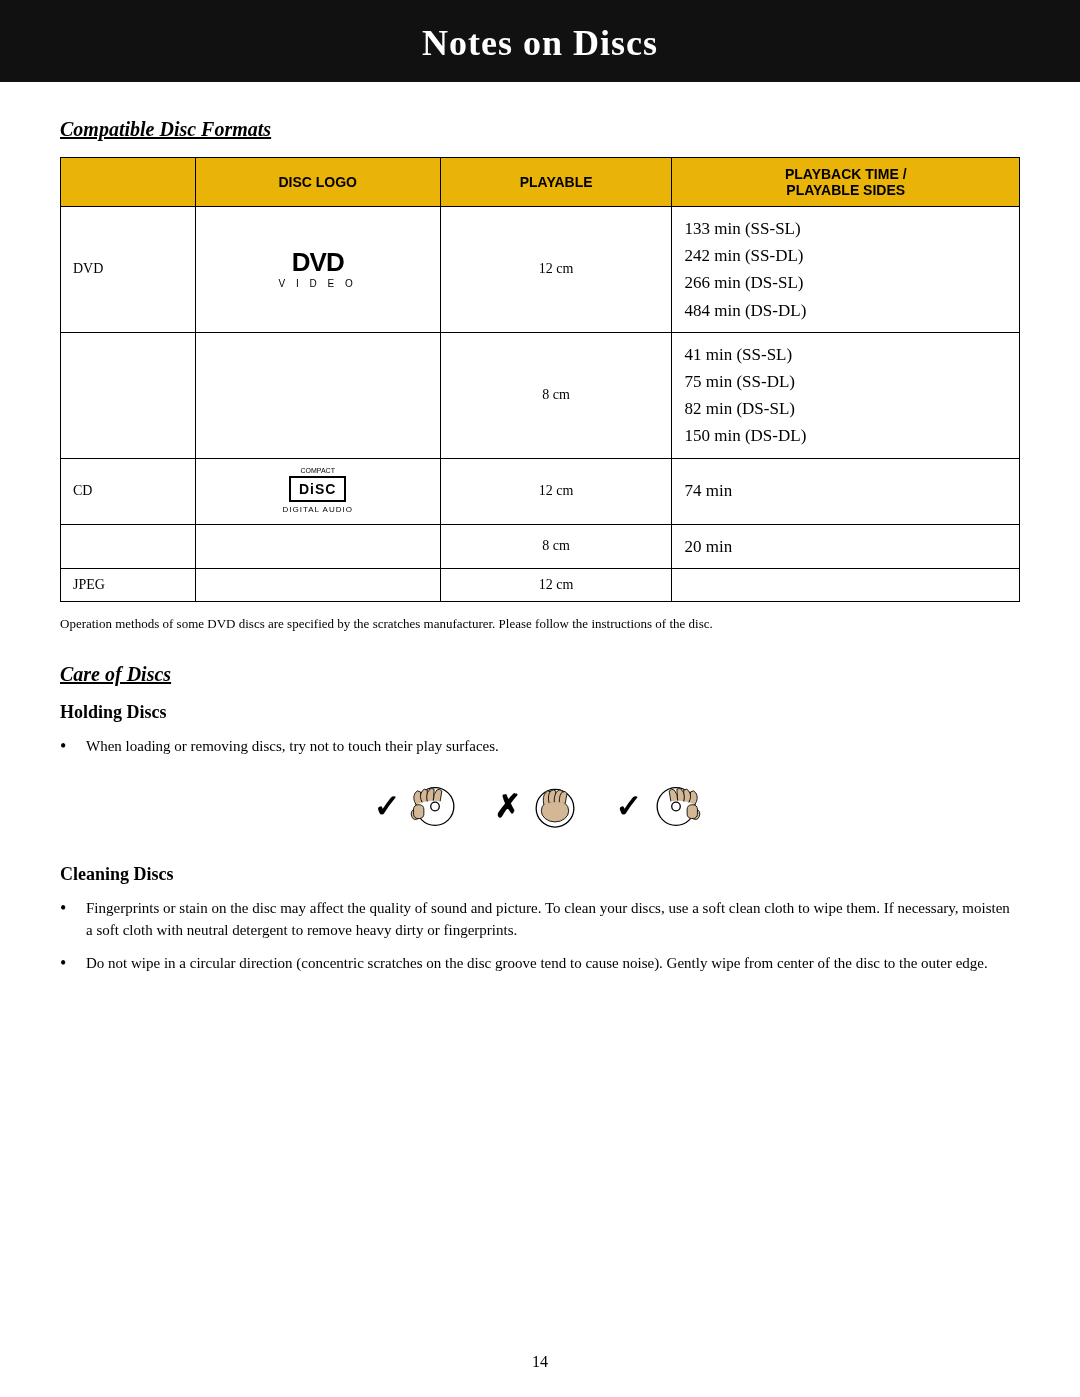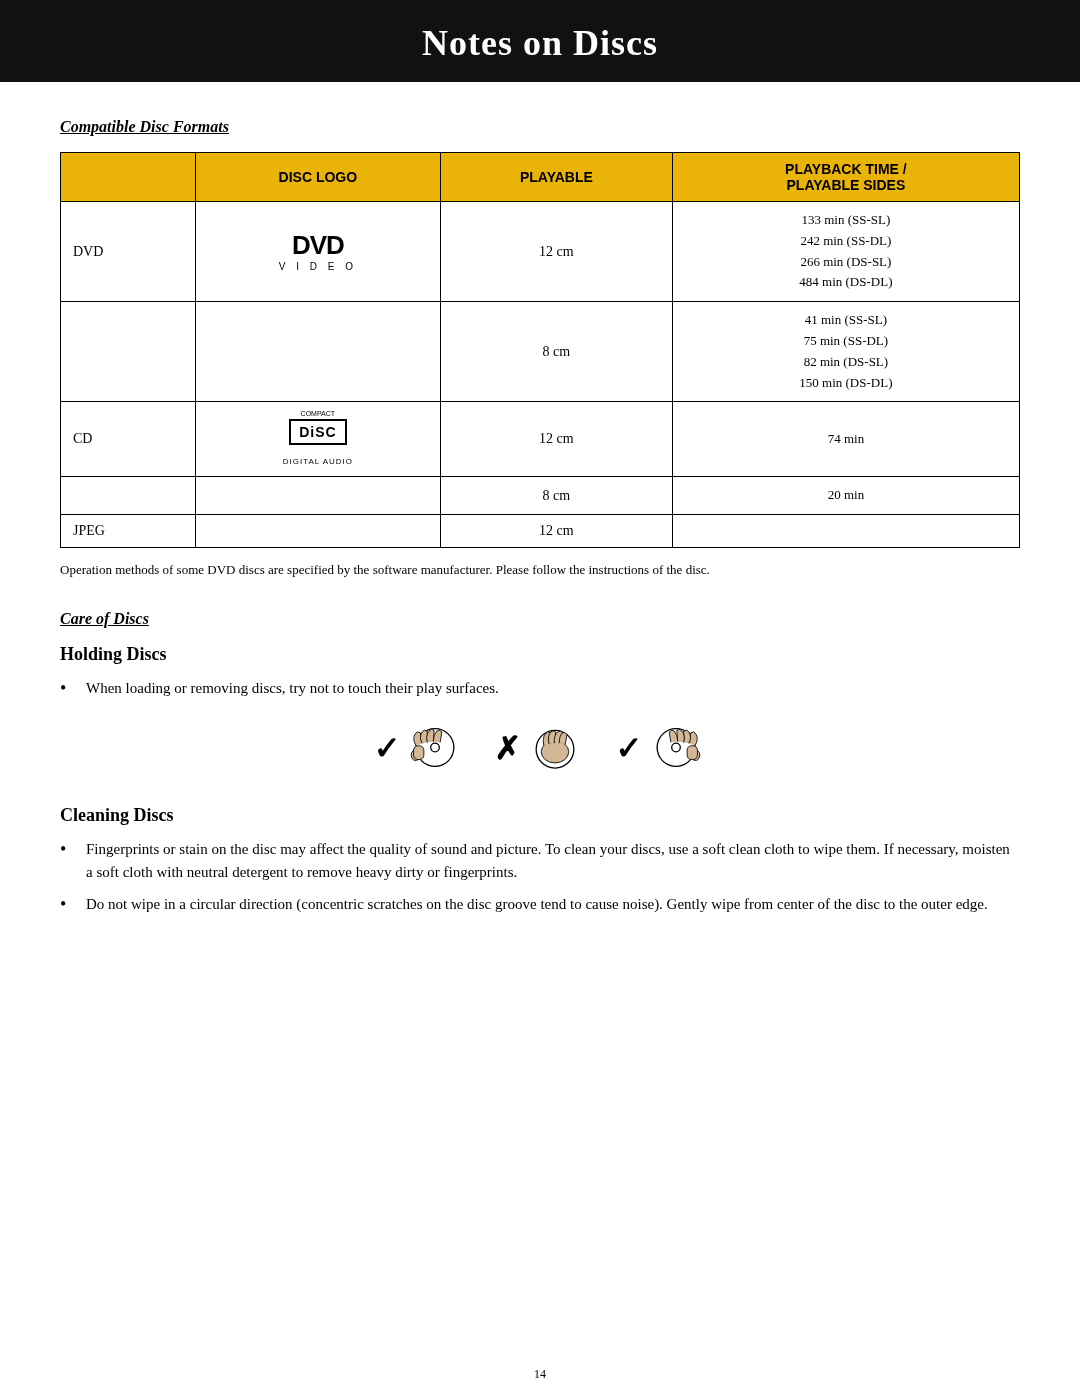--- a/index.html
+++ b/index.html
@@ -30,21 +30,21 @@
       color: #fff;
     }
 
     .page-content {
       padding: 0 60px;
     }
 
     .section-title {
       font-style: italic;
       font-weight: bold;
-      font-size: 16px;
+      font-size: 20px;
       text-decoration: underline;
       margin-bottom: 16px;
     }
 
     .sub-section-title {
       font-weight: bold;
       font-size: 18px;
       margin-bottom: 12px;
     }
 
@@ -72,22 +72,22 @@
     .disc-table td {
       font-size: 14px;
     }
 
     .disc-table .col-label {
       text-align: left;
       font-size: 14px;
     }
 
     .disc-table .col-times {
-      text-align: center;
-      font-size: 13px;
+      text-align: left;
+      font-size: 17px;
       line-height: 1.6;
     }
 
     .dvd-logo {
       display: inline-block;
       text-align: center;
     }
 
     .dvd-logo-text {
       font-family: Arial Black, Arial, sans-serif;
@@ -120,21 +120,21 @@
       letter-spacing: 1px;
       padding: 3px 8px;
       position: relative;
     }
 
     .cd-logo-da {
       font-family: Arial, sans-serif;
       font-size: 8px;
       letter-spacing: 1px;
       display: block;
-      margin-top: 12px;
+      margin-top: 3px;
     }
 
     .footnote {
       font-size: 13px;
       margin-bottom: 30px;
       line-height: 1.5;
     }
 
     .care-section {
       margin-top: 10px;
@@ -191,23 +191,23 @@
     }
 
     .hand-svg {
       width: 60px;
       height: 55px;
     }
 
     .page-number {
       text-align: center;
       margin-top: 30px;
-      font-size: 12px;
+      font-size: 16px;
       position: absolute;
-      bottom: 15px;
+      bottom: 26px;
       left: 0;
       right: 0;
     }
 
     .cleaning-section {
       margin-bottom: 20px;
     }
   </style>
 </head>
 <body>
@@ -285,21 +285,21 @@
 
         <tr>
           <td class="col-label">JPEG</td>
           <td></td>
           <td>12 cm</td>
           <td class="col-times"></td>
         </tr>
       </tbody>
     </table>
 
-    <p class="footnote">Operation methods of some DVD discs are specified by the software manufacturer.  Please follow the instructions of the disc.</p>
+    <p class="footnote">Operation methods of some DVD discs are specified by the scratches manufacturer.  Please follow the instructions of the disc.</p>
   </div>
 
   <div class="care-section">
     <div class="section-title">Care of Discs</div>
 
     <div class="holding-section">
       <div class="sub-section-title">Holding Discs</div>
       <ul class="bullet-list">
         <li>
           <span class="bullet-dot">•</span>

